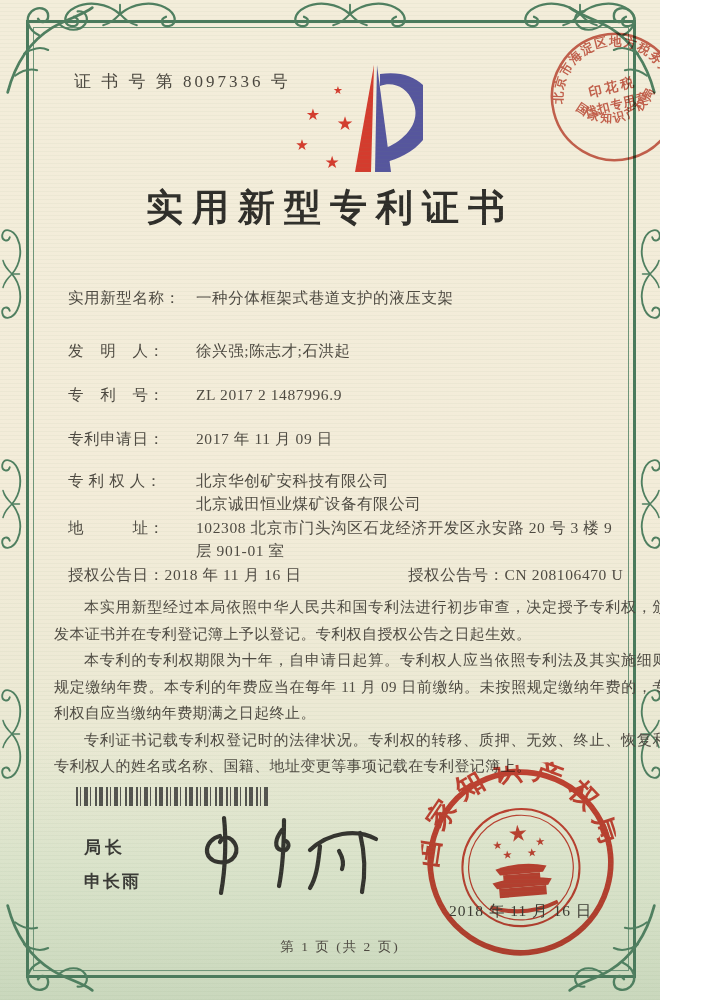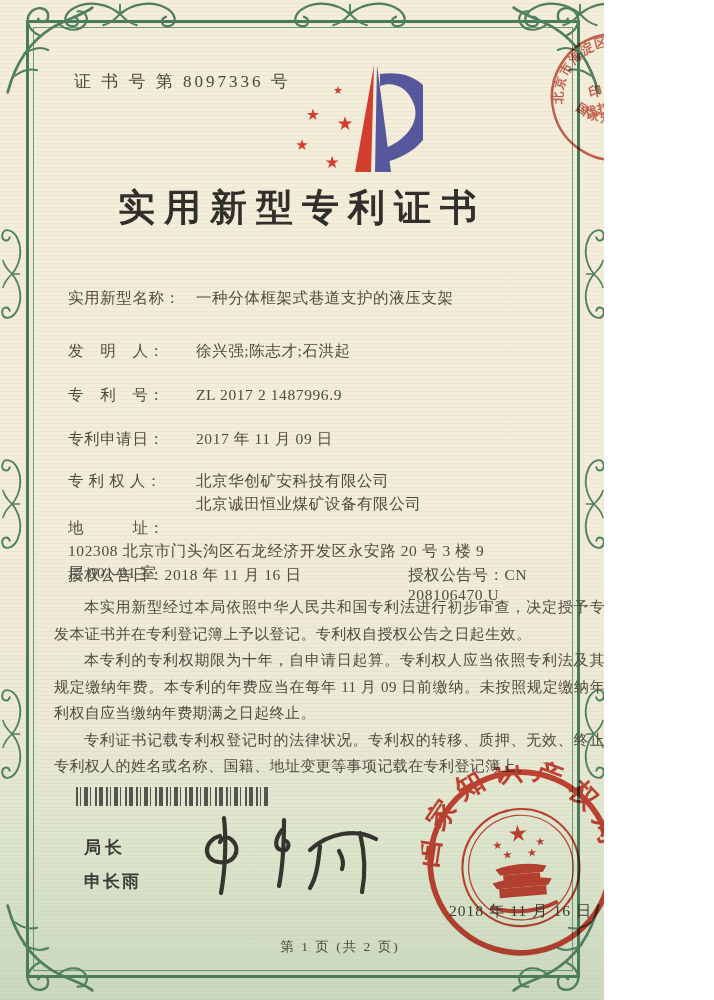--- a/index.html
+++ b/index.html
@@ -1,17 +1,17 @@
 <!DOCTYPE html>
 <html><head>
 <meta charset="utf-8">
 <style>
   html,body{margin:0;padding:0;}
   body{width:714px;height:1000px;font-family:"Liberation Serif","DejaVu Serif",serif;}
-  .page{position:relative;width:604px;height:1000px;overflow:hidden;
+  .page{position:relative;width:660px;height:1000px;overflow:hidden;
     background:linear-gradient(180deg,#f3edda 0%,#f3ecd9 50%,#ece9d4 70%,#e3e8d2 86%,#dbe3cd 100%);}
   .page::after{content:"";position:absolute;inset:0;pointer-events:none;
     background:repeating-linear-gradient(0deg,rgba(110,145,105,0.055) 0 1px,transparent 1px 4px);}
   .green-wash{position:absolute;left:0;right:0;bottom:0;height:260px;pointer-events:none;
     background:linear-gradient(180deg,rgba(150,185,140,0) 0%,rgba(150,185,140,0.16) 70%,rgba(140,175,130,0.22) 100%);}
   .frame-outer{position:absolute;left:26px;top:20px;right:24px;bottom:22px;border:3px solid #4a7a5c;}
   .frame-inner{position:absolute;inset:4px;border:1px solid #6e9579;}
   .cert-no{position:absolute;left:74px;top:70px;font-size:17px;letter-spacing:3px;color:#4a463e;}
   .title{position:absolute;left:0;right:0;top:183px;text-align:center;font-size:37px;font-weight:bold;
     letter-spacing:9px;color:#2f2e2a;}

